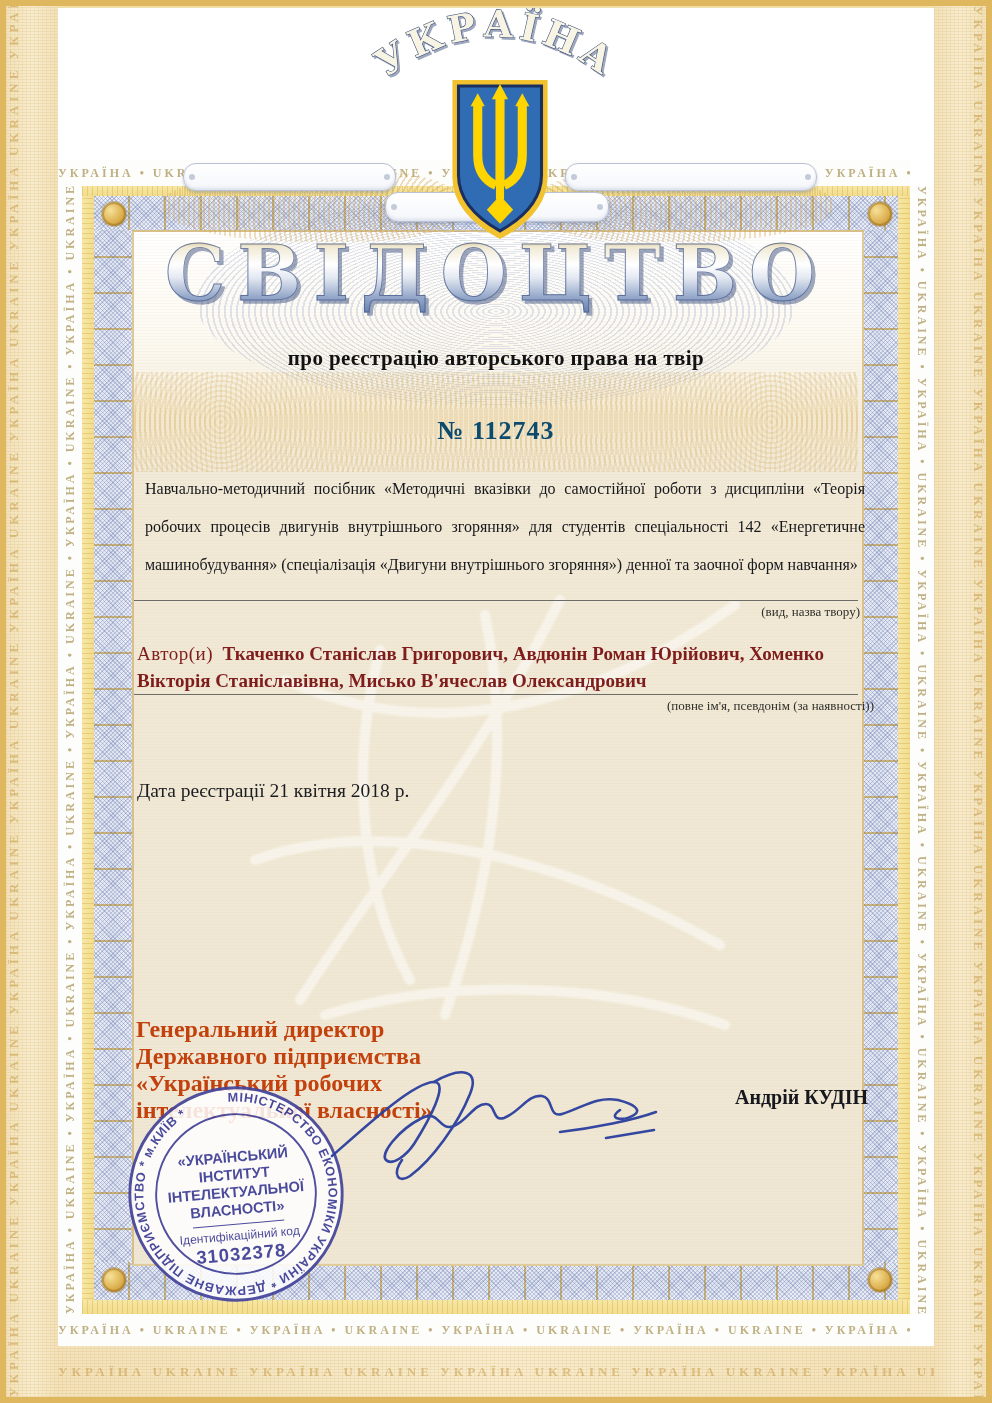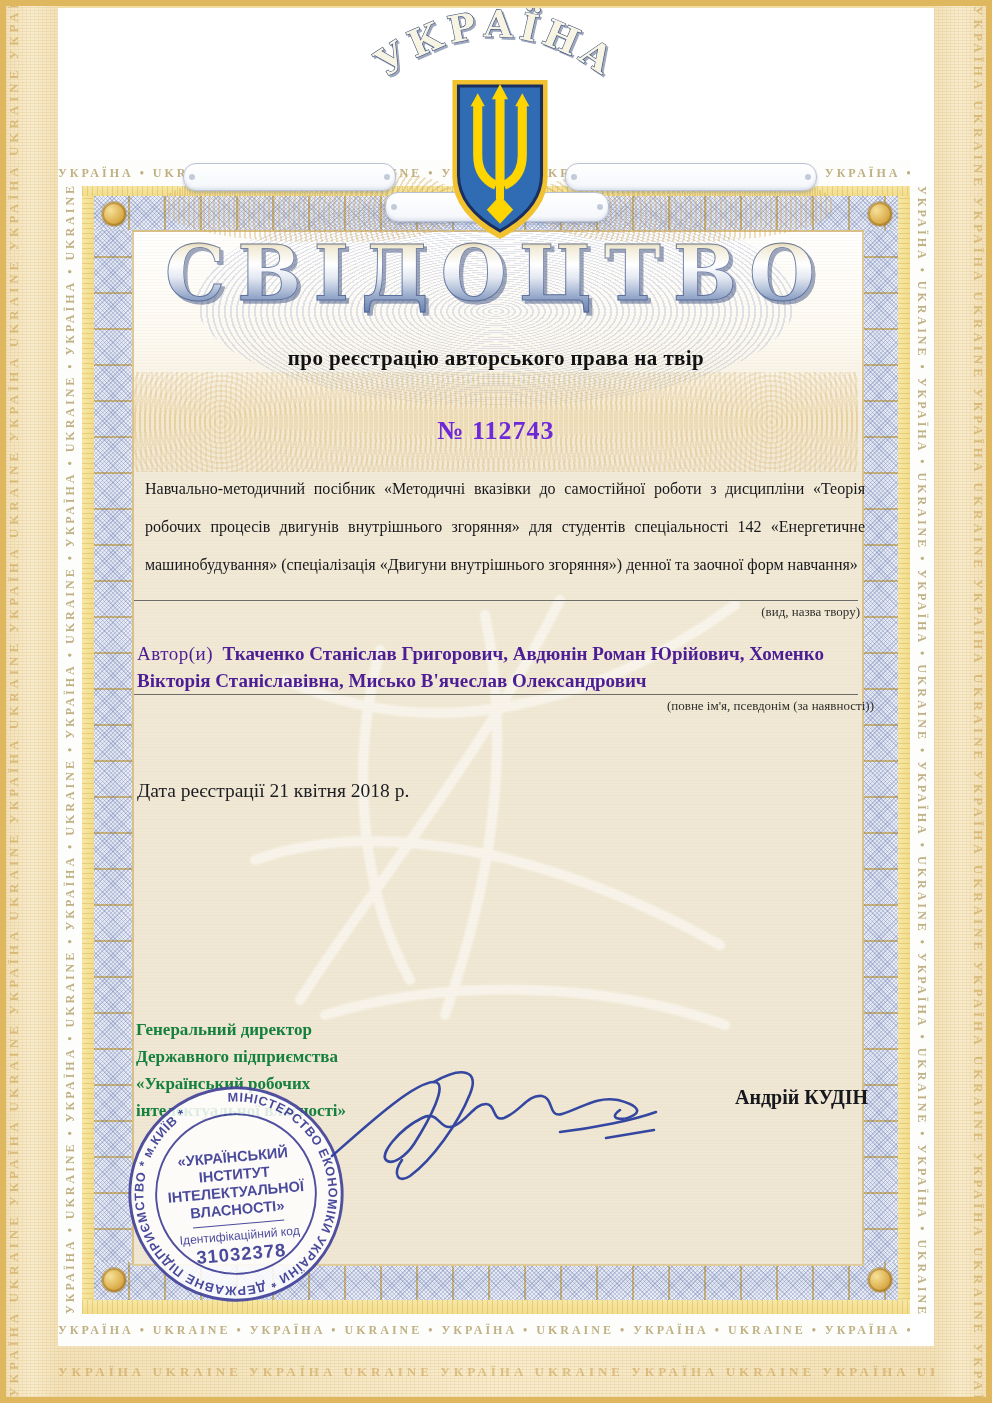--- a/index.html
+++ b/index.html
@@ -93,29 +93,29 @@
   .doc-title{
     left:0;width:100%;text-align:center;top:234px;
     font-family:"DejaVu Serif","Liberation Serif",serif;font-weight:bold;
     font-size:76px;letter-spacing:12px;line-height:1.05;
     background:linear-gradient(180deg,#bb9850 0%,#f0e9d3 16%,#ffffff 38%,#e3e8f1 55%,#97aacb 78%,#627dae 100%);
     -webkit-background-clip:text;background-clip:text;color:transparent;
     -webkit-text-stroke:1px rgba(74,94,140,.75);
     filter:drop-shadow(3px 3px 0 rgba(42,62,112,.45));
   }
   .doc-subtitle{left:0;width:100%;text-align:center;top:346px;font-size:21px;font-weight:bold;color:#121212;letter-spacing:.4px;}
-  .doc-number{left:0;width:100%;text-align:center;top:416px;font-size:26px;font-weight:bold;color:#6d28d9;letter-spacing:1px;}
+  .doc-number{left:0;width:100%;text-align:center;top:416px;font-size:26px;font-weight:bold;color:#0c4a6e;letter-spacing:1px;}
   .work-title{left:137px;width:720px;top:470px;font-size:16px;font-weight:normal;color:#17181d;line-height:38px;text-align:justify;margin-left:8px;}
   .rule{height:0;border-top:1px solid #6d6d68;}
   .caption{left:132px;width:728px;text-align:right;font-size:13px;color:#2e2e2a;}
-  .authors{left:137px;width:720px;top:640px;font-size:19px;color:#4c1d95;line-height:27px;}
+  .authors{left:137px;width:720px;top:640px;font-size:19px;color:#7f1d1d;line-height:27px;}
   .authors .names{font-weight:bold;}
   .authors .lbl{letter-spacing:.5px;}
   .reg-date{left:137px;top:780px;font-size:19.5px;color:#1c1d22;}
-  .officials{left:136px;top:1016px;font-size:17px;font-weight:bold;color:#15803d;line-height:27px;}
+  .officials{left:136px;top:1016px;font-size:24px;font-weight:bold;color:#c2410c;line-height:27px;}
   .director-name{left:735px;top:1086px;font-size:20px;font-weight:bold;color:#17181d;}
   
   .stamp{transform:rotate(-5deg);opacity:.92;}
   .wm{opacity:.6;filter:blur(1px);}
 </style>
 </head>
 <body>
 
 <div class="page">
 

